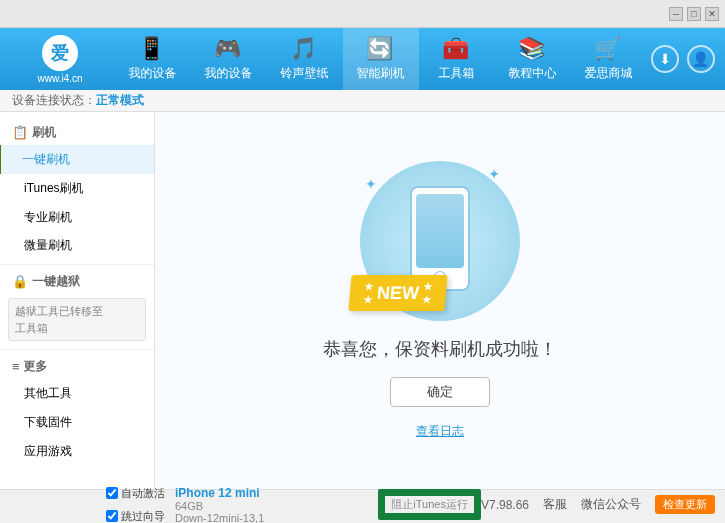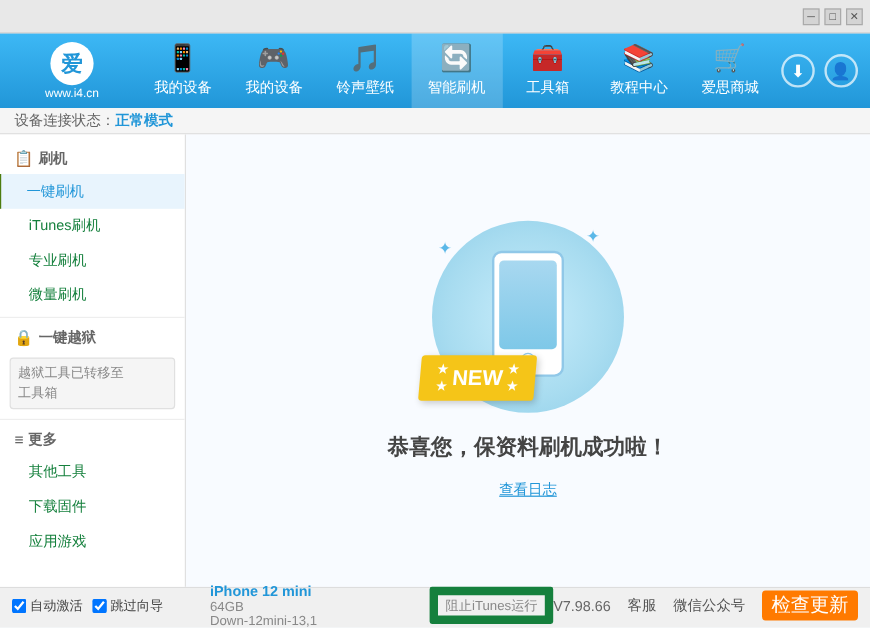--- a/index.html
+++ b/index.html
@@ -155,21 +155,21 @@
       color: #666;
       font-weight: bold;
     }
     .sidebar-section-title .icon {
       margin-right: 4px;
       font-size: 13px;
     }
     .sidebar-item {
       padding: 6px 12px 6px 24px;
       font-size: 12px;
-      color: #15803d;
+      color: #000000;
       cursor: pointer;
       line-height: 1.4;
     }
     .sidebar-item.active {
       background: #e8f4fd;
       color: #2196d8;
       border-left: 1px solid #4d7c0f;
       padding-left: 21px;
     }
     .sidebar-divider {
@@ -283,21 +283,21 @@
     .new-badge-stars {
       font-size: 10px;
       display: flex;
       flex-direction: column;
       gap: 2px;
     }
 
     .success-text {
       font-size: 18px;
       color: #444;
-      font-weight: bold;
+      font-weight: normal;
     }
 
     .confirm-btn {
       width: 100px;
       height: 30px;
       background: #fff;
       border: 1px solid #bbb;
       border-radius: 4px;
       cursor: pointer;
       font-size: 13px;
@@ -320,22 +320,23 @@
       background: #f0f0f0;
       border-top: 1px solid #ddd;
       display: flex;
       align-items: center;
       padding: 0 10px;
       gap: 0;
     }
     .bottom-left {
       width: 155px;
       display: flex;
-      align-items: flex-start;
+      align-items: flex-end;
       gap: 8px;
+      flex-direction: column;
     }
     .checkbox-item {
       display: flex;
       align-items: center;
       gap: 3px;
       font-size: 11px;
       color: #444;
       cursor: pointer;
     }
     .checkbox-item input[type="checkbox"] {
@@ -375,21 +376,21 @@
       cursor: pointer;
       color: #555;
     }
     .update-btn {
       background: #ff7a00;
       color: #fff;
       border: none;
       padding: 2px 8px;
       border-radius: 3px;
       cursor: pointer;
-      font-size: 16px;
+      font-size: 11px;
     }
   </style>
 </head>
 <body>
 
 <div class="title-bar">
   <div class="title-bar-controls">
     <div class="title-bar-btn">─</div>
     <div class="title-bar-btn">□</div>
     <div class="title-bar-btn">✕</div>
@@ -513,20 +514,21 @@
           <span>NEW</span>
           <div class="new-badge-stars">
             <span>★</span>
             <span>★</span>
           </div>
         </div>
       </div>
 
       <div class="success-text">恭喜您，保资料刷机成功啦！</div>
 
+      <button class="confirm-btn">确定</button>
 
       <span class="view-logs-link">查看日志</span>
     </div>
   </div>
 </div>
 
 <div class="bottom-bar">
   <div class="bottom-left">
     <label class="checkbox-item">
       <input type="checkbox" checked="" style="">

